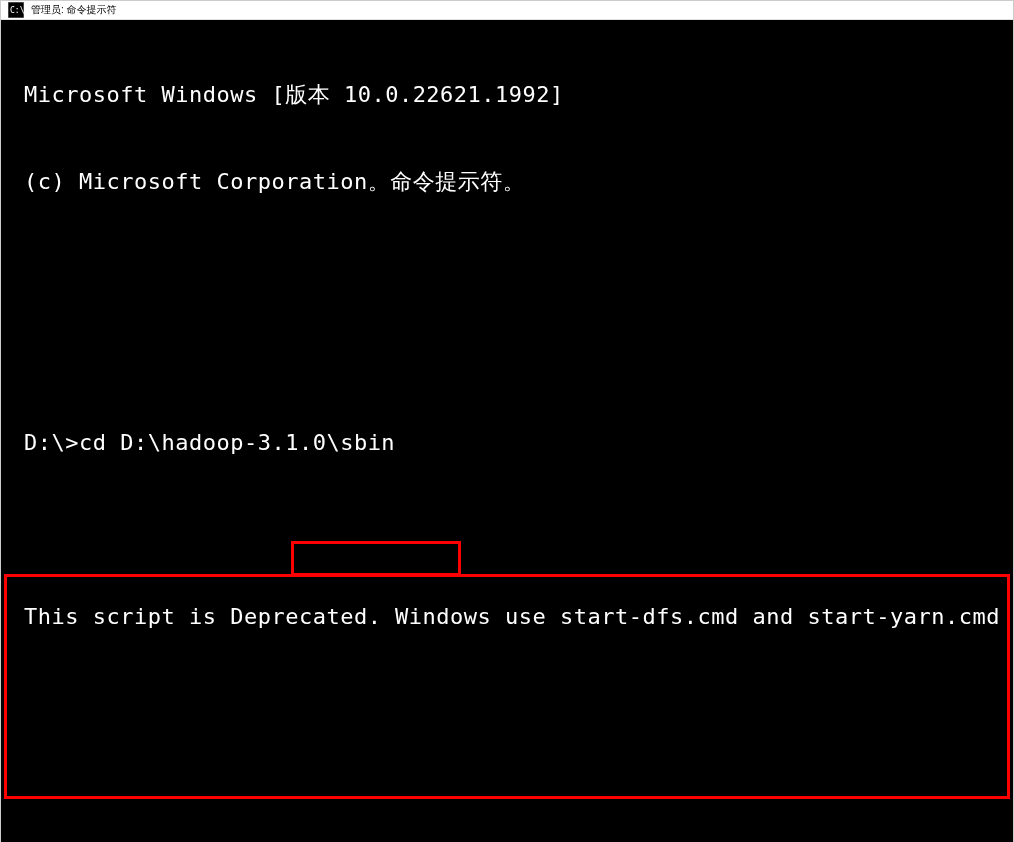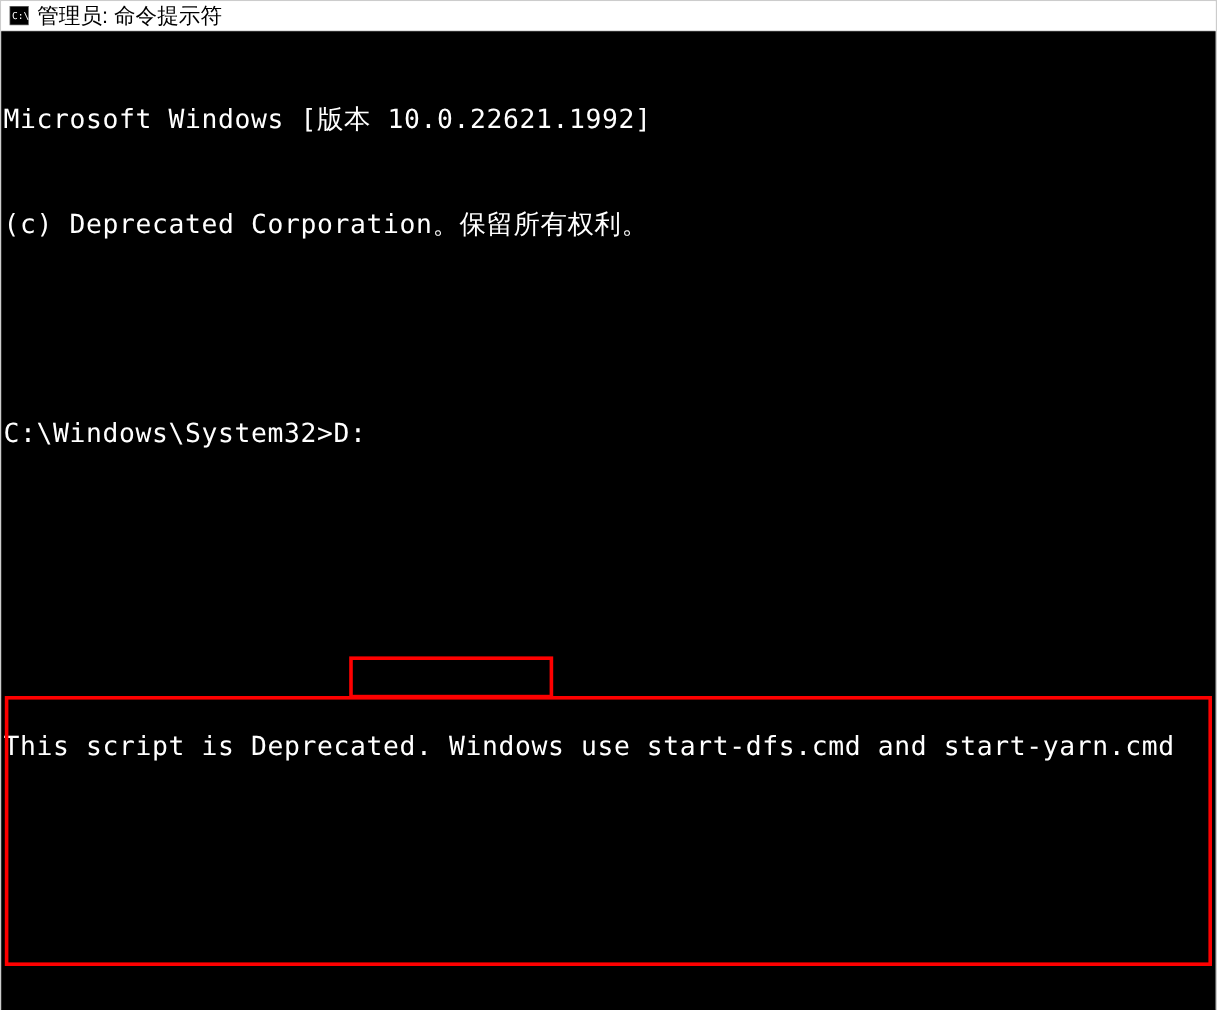--- a/index.html
+++ b/index.html
@@ -36,38 +36,39 @@
       height: 18px;
       display: flex;
       align-items: center;
       justify-content: center;
     }
     .titlebar-icon svg {
       width: 16px;
       height: 16px;
     }
     .titlebar-text {
-      font-size: 18px;
+      font-size: 10px;
       color: #000;
     }
     .terminal {
       flex: 1;
       background: #000000;
       color: #ffffff;
       font-family: "NSimSun", "SimSun", "Consolas", monospace;
       font-size: 22px;
       line-height: 29px;
       padding: 2px 2px;
       white-space: pre;
       position: relative;
       letter-spacing: 0.5px;
     }
     .terminal-line {
       display: block;
       min-height: 29px;
+      margin-left: 21px;
     }
     .highlight-box-1 {
       position: absolute;
       border: 3px solid #fe0000;
       top: 521px;
       left: 290px;
       width: 170px;
       height: 35px;
       pointer-events: none;
     }
@@ -89,24 +90,24 @@
     <span class="titlebar-icon">
       <svg viewBox="0 0 16 16">
         <rect x="0" y="0" width="16" height="16" fill="#000" stroke="#888" stroke-width="1"></rect>
         <text x="2" y="11" font-size="8" fill="#fff" font-family="monospace">C:\</text>
       </svg>
     </span>
     <span class="titlebar-text">管理员: 命令提示符</span>
   </div>
   <div class="terminal">
     <span class="terminal-line">Microsoft Windows [版本 10.0.22621.1992]</span>
-    <span class="terminal-line">(c) Deprecated Corporation。保留所有权利。</span>
+    <span class="terminal-line">(c) Microsoft Corporation。命令提示符。</span>
     <span class="terminal-line"></span>
-    <span class="terminal-line">C:\Windows\System32&gt;D:</span>
     <span class="terminal-line"></span>
+    <span class="terminal-line">D:\&gt;cd D:\hadoop-3.1.0\sbin</span>
     <span class="terminal-line"></span>
     <span class="terminal-line">This script is Deprecated. Windows use start-dfs.cmd and start-yarn.cmd</span>
     
     
     
     
     
     
     
     

